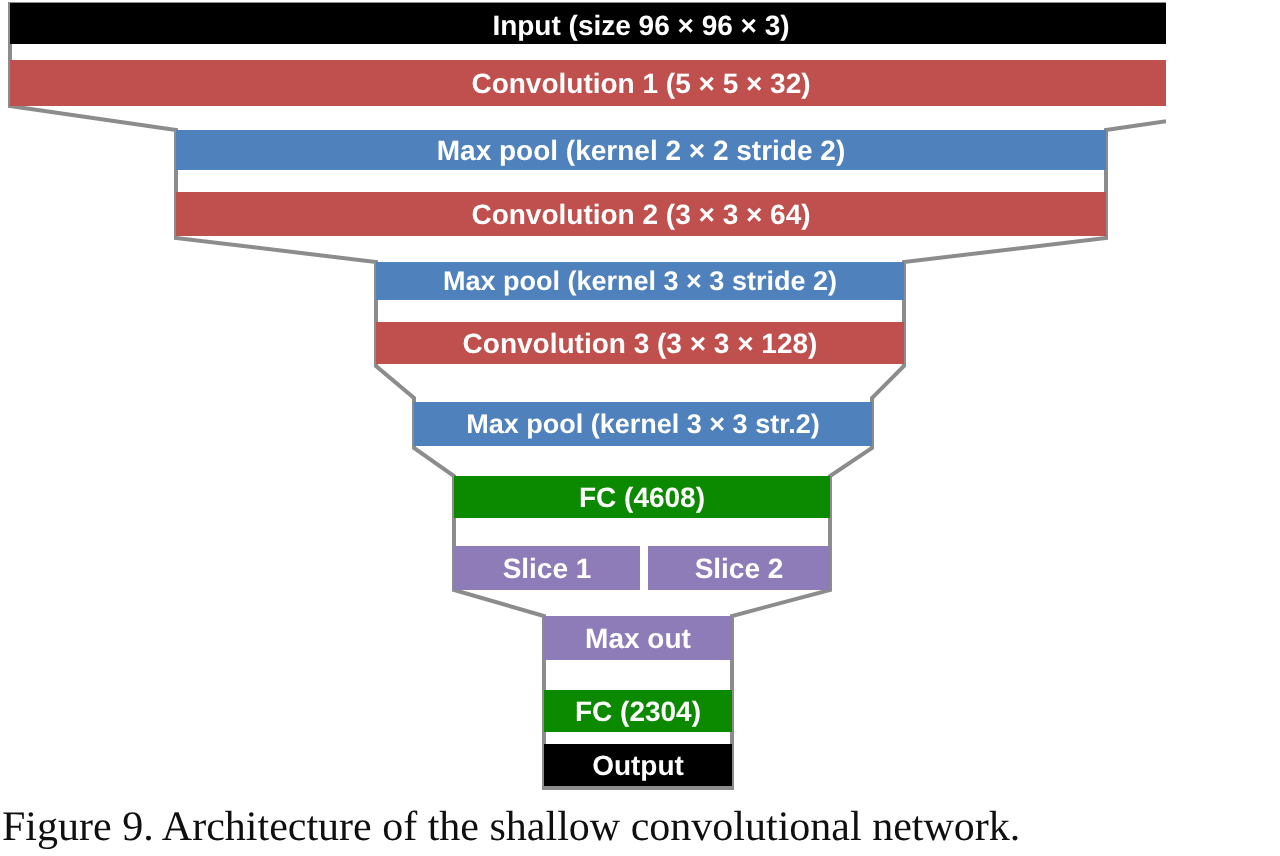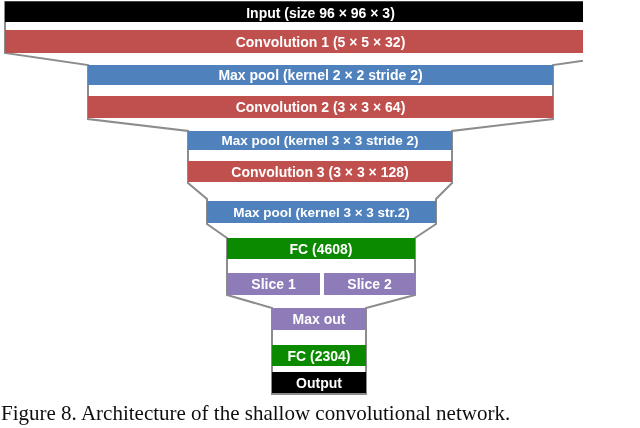--- a/index.html
+++ b/index.html
@@ -80,14 +80,14 @@
     <rect x="272" y="308" width="94" height="22" fill="#8E7CB8"></rect>
     <text class="bar-label" x="319" y="319">Max out</text>
 
     <rect x="272" y="345" width="94" height="21" fill="#0B8A00"></rect>
     <text class="bar-label" x="319" y="355.5">FC (2304)</text>
 
     <rect x="272" y="372" width="94" height="21" fill="#000000"></rect>
     <text class="bar-label" x="319" y="382.5">Output</text>
   </svg>
 
-  <div id="figure-caption">Figure 8. Architecture of the shallow convolutional network.</div>
+  <div id="figure-caption">Figure 9. Architecture of the shallow convolutional network.</div>
 </div>
 
 </body></html>

